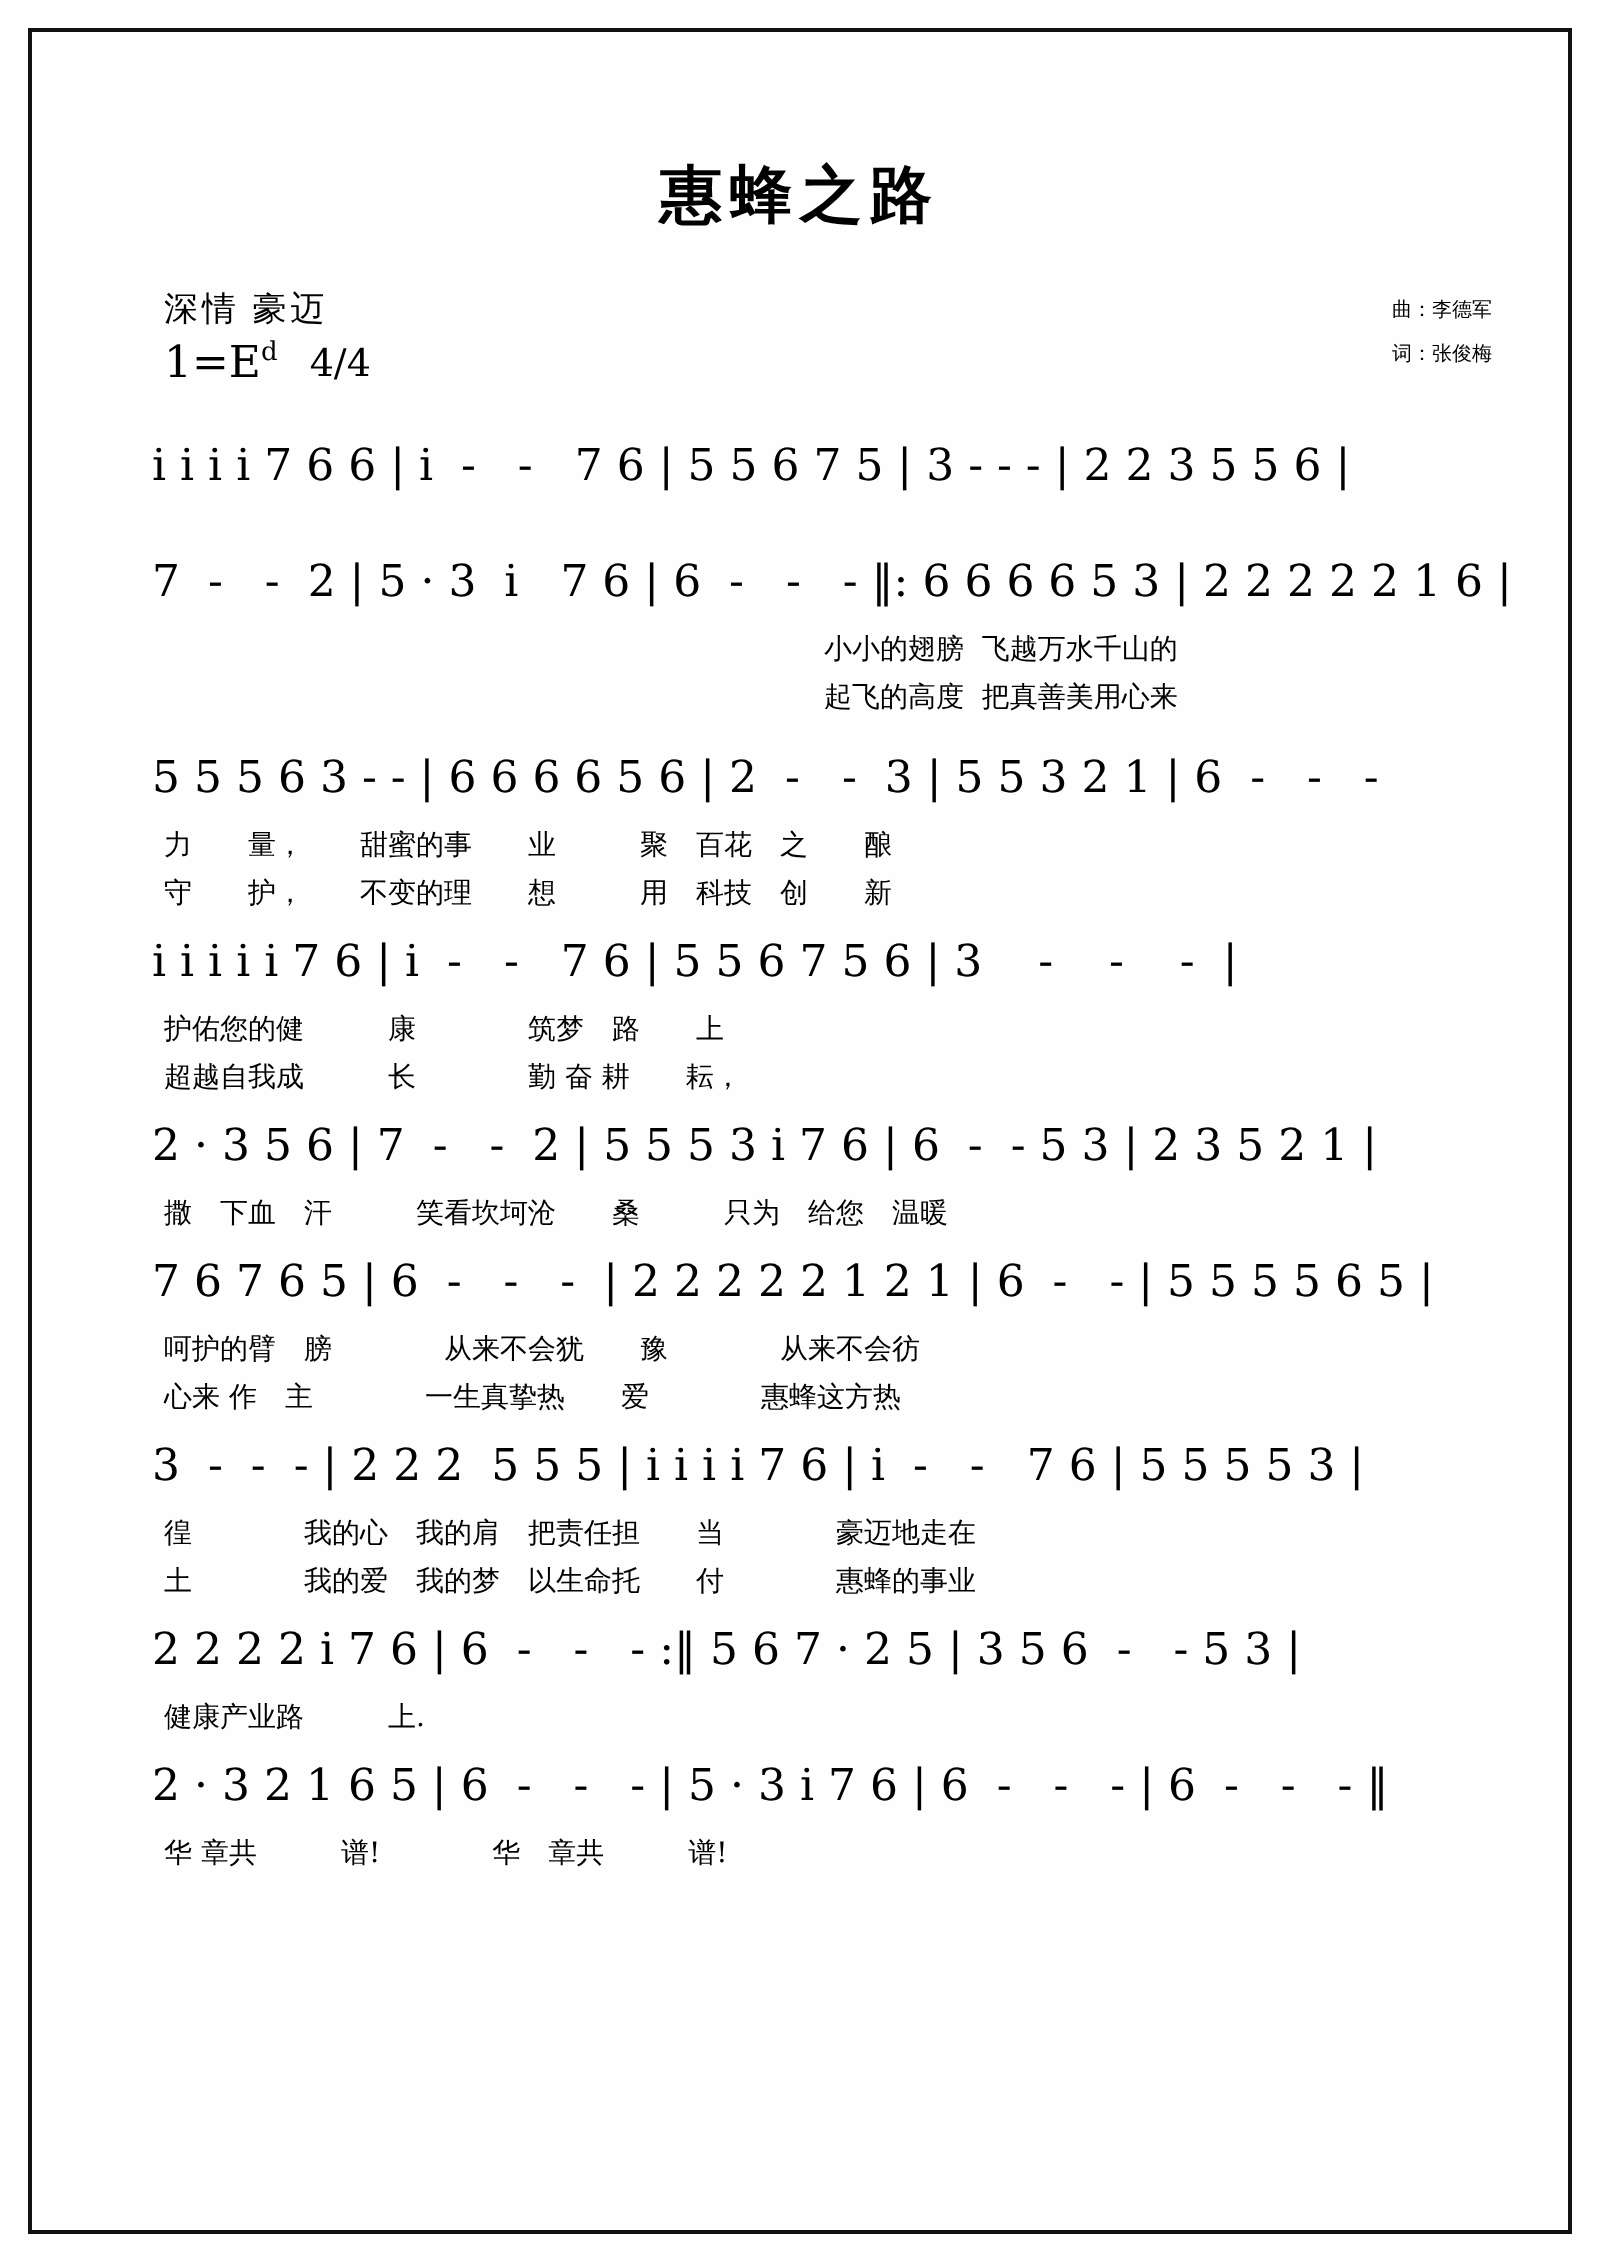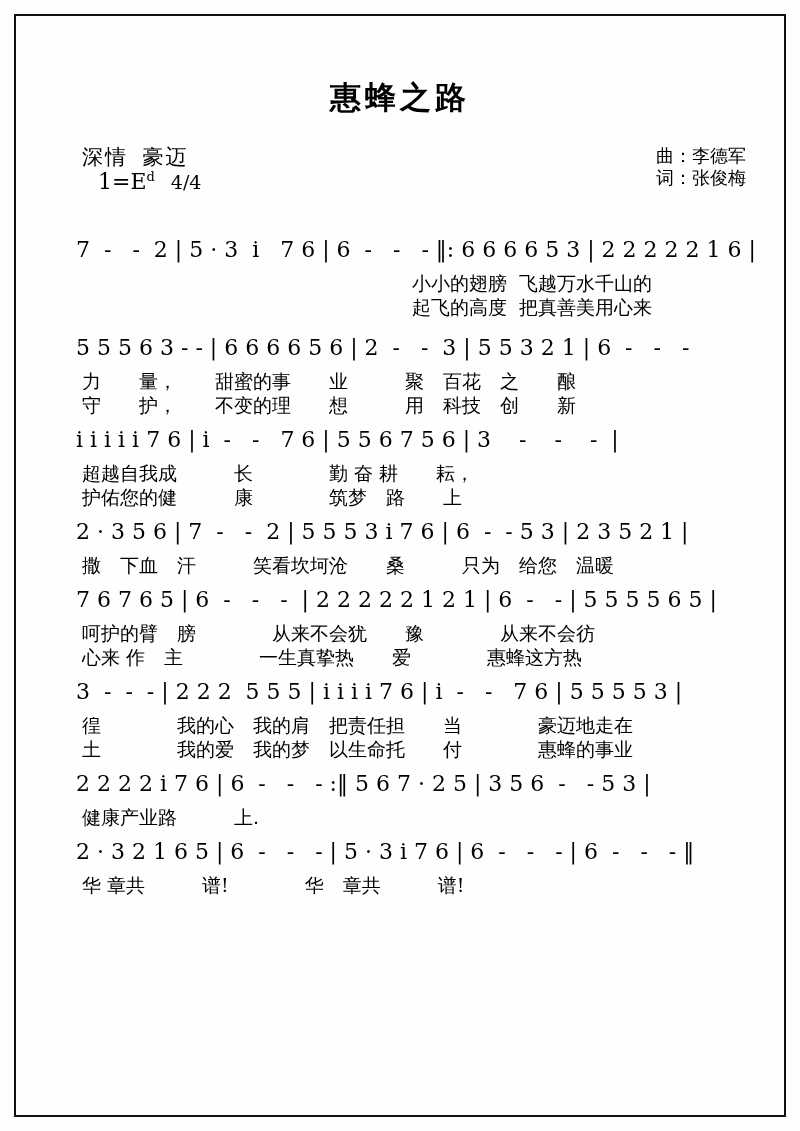--- a/index.html
+++ b/index.html
@@ -46,45 +46,45 @@
   }
   .meta {
     position: relative;
     height: 66px;
     margin-top: 24px;
   }
   .mood {
     position: absolute;
     left: 52px;
     top: 0px;
-    font-size: 21px;
+    font-size: 17px;
     letter-spacing: 2px;
-    font-family: Liberation Mono, monospace;
+    font-family: Liberation Serif, serif;
   }
   .keysig {
     position: absolute;
-    left: 68px;
+    left: 52px;
     top: 26px;
     font-size: 22px;
     font-family: "DejaVu Serif", serif;
     white-space: nowrap;
   }
   .keysig .sup {
     font-size: 13px;
     vertical-align: super;
   }
   .keysig .meter {
     margin-left: 16px;
     font-size: 19px;
   }
   .credits {
     position: absolute;
     right: 24px;
     top: 2px;
-    font-size: 18px;
+    font-size: 10px;
     line-height: 22px;
     text-align: right;
     font-family: "DejaVu Serif", serif;
   }
 
   
   .systems {
     margin-top: 4px;
     padding-left: 46px;
     padding-right: 20px;
@@ -96,21 +96,21 @@
   .notes {
     font-family: "DejaVu Serif", serif;
     font-size: 22px;
     letter-spacing: 0px;
     white-space: pre;
     line-height: 42px;
     color: #000;
   }
   .lyricline {
     font-family: "DejaVu Serif", serif;
-    font-size: 19px;
+    font-size: 14px;
     white-space: pre;
     line-height: 24px;
     letter-spacing: 0px;
     color: #000;
   }
   .lyrics {
     padding-left: 6px;
   }
   .lyricline.indent {
     padding-left: 0px;
@@ -137,20 +137,21 @@
 
       <div class="credits">
         <div>曲：李德军</div>
         <div>词：张俊梅</div>
       </div>
     </div>
 
     <div class="systems">
 
       <div class="system">
+        <div class="notes">i i i i 7 6 6 | i  -   -   7 6 | 5 5 6 7 5 | 3 - - - | 2 2 3 5 5 6 |</div>
         <div class="spacer14"></div>
       </div>
 
       <div class="system">
         <div class="notes">7  -   -  2 | 5 · 3  i   7 6 | 6  -   -   - ‖: 6 6 6 6 5 3 | 2 2 2 2 2 1 6 |</div>
         <div class="lyrics">
           <div class="lyricline indent" style="padding-left:330px">小小的翅膀  飞越万水千山的</div>
           <div class="lyricline indent" style="padding-left:330px">起飞的高度  把真善美用心来</div>
         </div>
         <div class="spacer6"></div>
@@ -160,22 +161,22 @@
         <div class="notes">5 5 5 6 3 - - | 6 6 6 6 5 6 | 2  -   -  3 | 5 5 3 2 1 | 6  -   -   -</div>
         <div class="lyrics">
           <div class="lyricline">力　　量，　　甜蜜的事　　业　　　聚　百花　之　　酿</div>
           <div class="lyricline">守　　护，　　不变的理　　想　　　用　科技　创　　新</div>
         </div>
       </div>
 
       <div class="system">
         <div class="notes">i i i i i 7 6 | i  -   -   7 6 | 5 5 6 7 5 6 | 3    -    -    -  |</div>
         <div class="lyrics">
+          <div class="lyricline">护佑您的健　　　康　　　　筑梦　路　　上</div>
           <div class="lyricline">超越自我成　　　长　　　　勤 奋 耕　　耘，</div>
-          <div class="lyricline">护佑您的健　　　康　　　　筑梦　路　　上</div>
         </div>
       </div>
 
       <div class="system">
         <div class="notes">2 · 3 5 6 | 7  -   -  2 | 5 5 5 3 i 7 6 | 6  -  - 5 3 | 2 3 5 2 1 |</div>
         <div class="lyrics">
           <div class="lyricline">撒　下血　汗　　　笑看坎坷沧　　桑　　　只为　给您　温暖</div>
         </div>
       </div>
 

